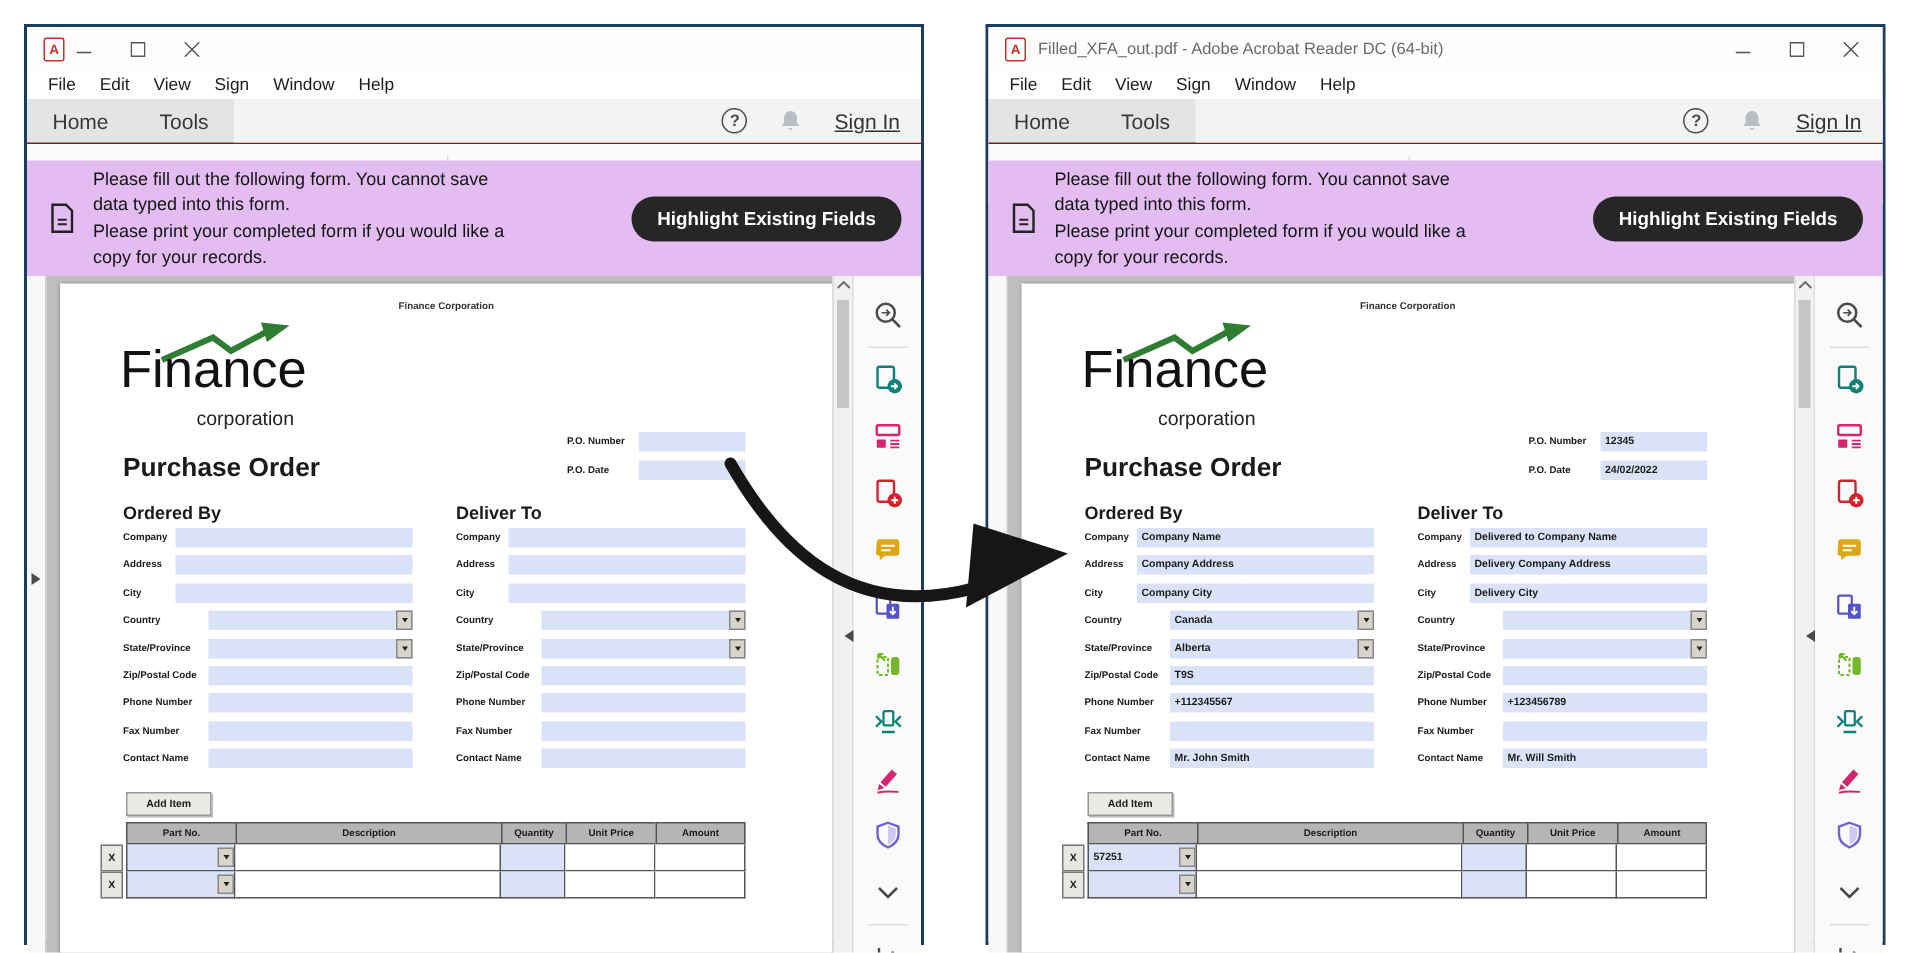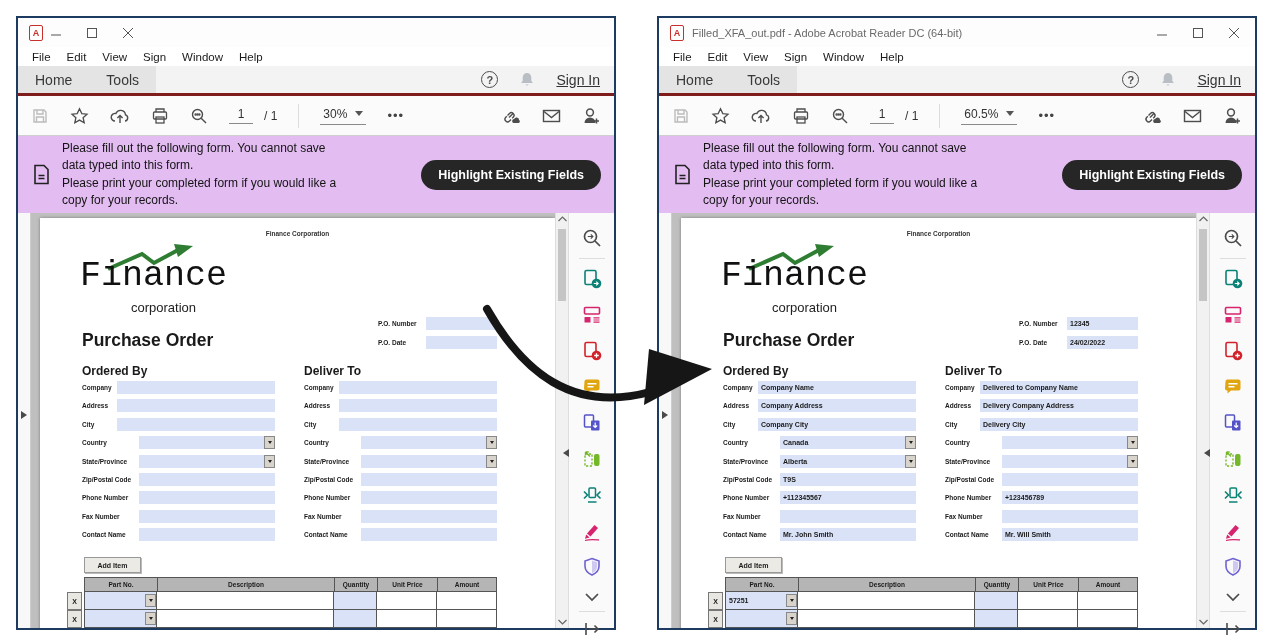--- a/index.html
+++ b/index.html
@@ -24,21 +24,21 @@
     font-size:9px; font-weight:bold; display:flex; align-items:center; justify-content:center; background:#fff; margin-right:8px; }
   .wtitle { font-size:11px; color:#6a6a6a; flex:1; white-space:nowrap; overflow:hidden; }
   .wbtns { display:flex; gap:26px; align-items:center; margin-right:6px; }
   .wbtn { display:flex; align-items:center; justify-content:center; }
 
   
   .menubar { height:19px; flex:0 0 auto; display:flex; align-items:center; padding:0 6px; background:#fff;text-align:right; }
   .menubar .mitem { font-size:11.5px; color:#1a1a1a; padding:0 8px; }
 
   
-  .tabbar { height:30px; flex:0 0 auto; background:#e4e4e4; display:flex; align-items:stretch; border-bottom:3px solid #7f1d1d; }
+  .tabbar { height:30px; flex:0 0 auto; background:#e4e4e4; display:flex; align-items:stretch; border-bottom:1px solid #7f1d1d; }
   .tabbtn { font-size:14px; color:#383838; display:flex; align-items:center; padding:0 17px; }
   .doctab { margin-left:22px; width:190px; background:#f3f3f3; border-left:1px solid #d2d2d2; border-right:1px solid #d2d2d2;
     display:flex; align-items:center; justify-content:center; gap:12px; font-size:12.5px; color:#333; }
   .tabbar-rest { flex:1; background:#f3f3f3; display:flex; align-items:center; justify-content:flex-end; gap:21px; padding-right:14px; }
   .helpcircle { width:17px; height:17px; border:1.5px solid #4d4d4d; border-radius:50%; font-size:11px; font-weight:bold;
     color:#4d4d4d; display:flex; align-items:center; justify-content:center; }
   .signin { font-size:14px; color:#333;text-decoration:underline; }
 
   
   .toolbar { height:40px; flex:0 0 auto; background:#fbfbfb; border-bottom:1px solid #cfcfcf;
@@ -47,21 +47,21 @@
   .pagenum { font-size:12px; color:#333; border-bottom:1px solid #8a8a8a; min-width:24px; text-align:center; padding-bottom:2px; }
   .pagetotal { font-size:12px; color:#333; margin-left:-10px; }
   .tsep { width:1px; height:24px; background:#dcdcdc; }
   .zoomgrp { display:flex; align-items:center; gap:8px; border-bottom:1px solid #8a8a8a; padding:0 3px 3px; }
   .zoomval { font-size:12px; color:#333; }
   .caret { width:0; height:0; border-left:4px solid transparent; border-right:4px solid transparent; border-top:5px solid #555; }
   .dots { font-size:13px; letter-spacing:1px; color:#444; }
   .spacer { flex:1; }
 
   
-  .main { flex:1; display:flex; min-height:0; }
+  .main { flex:1; display:flex; min-height:0;align-items:center; }
   .main-left { flex:1; display:flex; flex-direction:column; min-width:0; }
 
   
   .banner { height:77px; flex:0 0 auto; background:#e3bcf2; display:flex; align-items:center; }
   .banner-icon { margin:0 12px 0 15px; flex:0 0 auto; }
   .banner-text { font-size:12px; line-height:1.42; color:#141414; }
   .hl-btn { margin-left:auto; margin-right:13px; background:#262626; color:#fff; font-size:12.5px; font-weight:bold;
     padding:8px 17px; border-radius:17px; white-space:nowrap; border:none; flex:0 0 auto; }
 
   
@@ -82,21 +82,21 @@
     display:flex; flex-direction:column; align-items:center; padding-top:7px; }
   .ric { width:24px; height:24px; margin:7px 0; display:flex; align-items:center; justify-content:center; }
   .rsep { width:26px; border-top:1px solid #ddd; margin:2px 0; }
   .rail-toggle { position:absolute; left:-6px; top:236px; width:0; height:0;
     border-right:6px solid #4a4a4a; border-top:4.5px solid transparent; border-bottom:4.5px solid transparent; }
 
   
   .corp { position:absolute; top:12px; left:0; right:0; text-align:center; font-size:6.5px; font-weight:bold; color:#333; }
   .logo { position:absolute; left:40px; top:32px; width:180px; height:66px; }
   .logo-arrow { position:absolute; left:26px; top:-7px; }
-  .logo-word { position:absolute; left:0; top:6px; font-family:Liberation Mono, monospace; font-size:35px; color:#111; }
+  .logo-word { position:absolute; left:0; top:6px; font-family:Liberation Sans, sans-serif; font-size:35px; color:#111; }
   .logo-sub { position:absolute; left:51px; top:50px; font-size:13px; color:#222; }
   .potitle { position:absolute; left:42px; top:112px; font-size:17.5px; font-weight:bold; }
 
   .po-row { position:absolute; left:338px; height:13px; display:flex; align-items:center; }
   .po-row1 { top:99px; } .po-row2 { top:118px; }
   .po-label { width:48px; font-size:6.5px; font-weight:bold; }
   .po-field { width:71px; height:13px; background:#d9e2f7; display:flex; align-items:center; }
 
   .fcol { position:absolute; top:146px; width:193px; }
   .col-l { left:42px; } .col-r { left:264px; }

